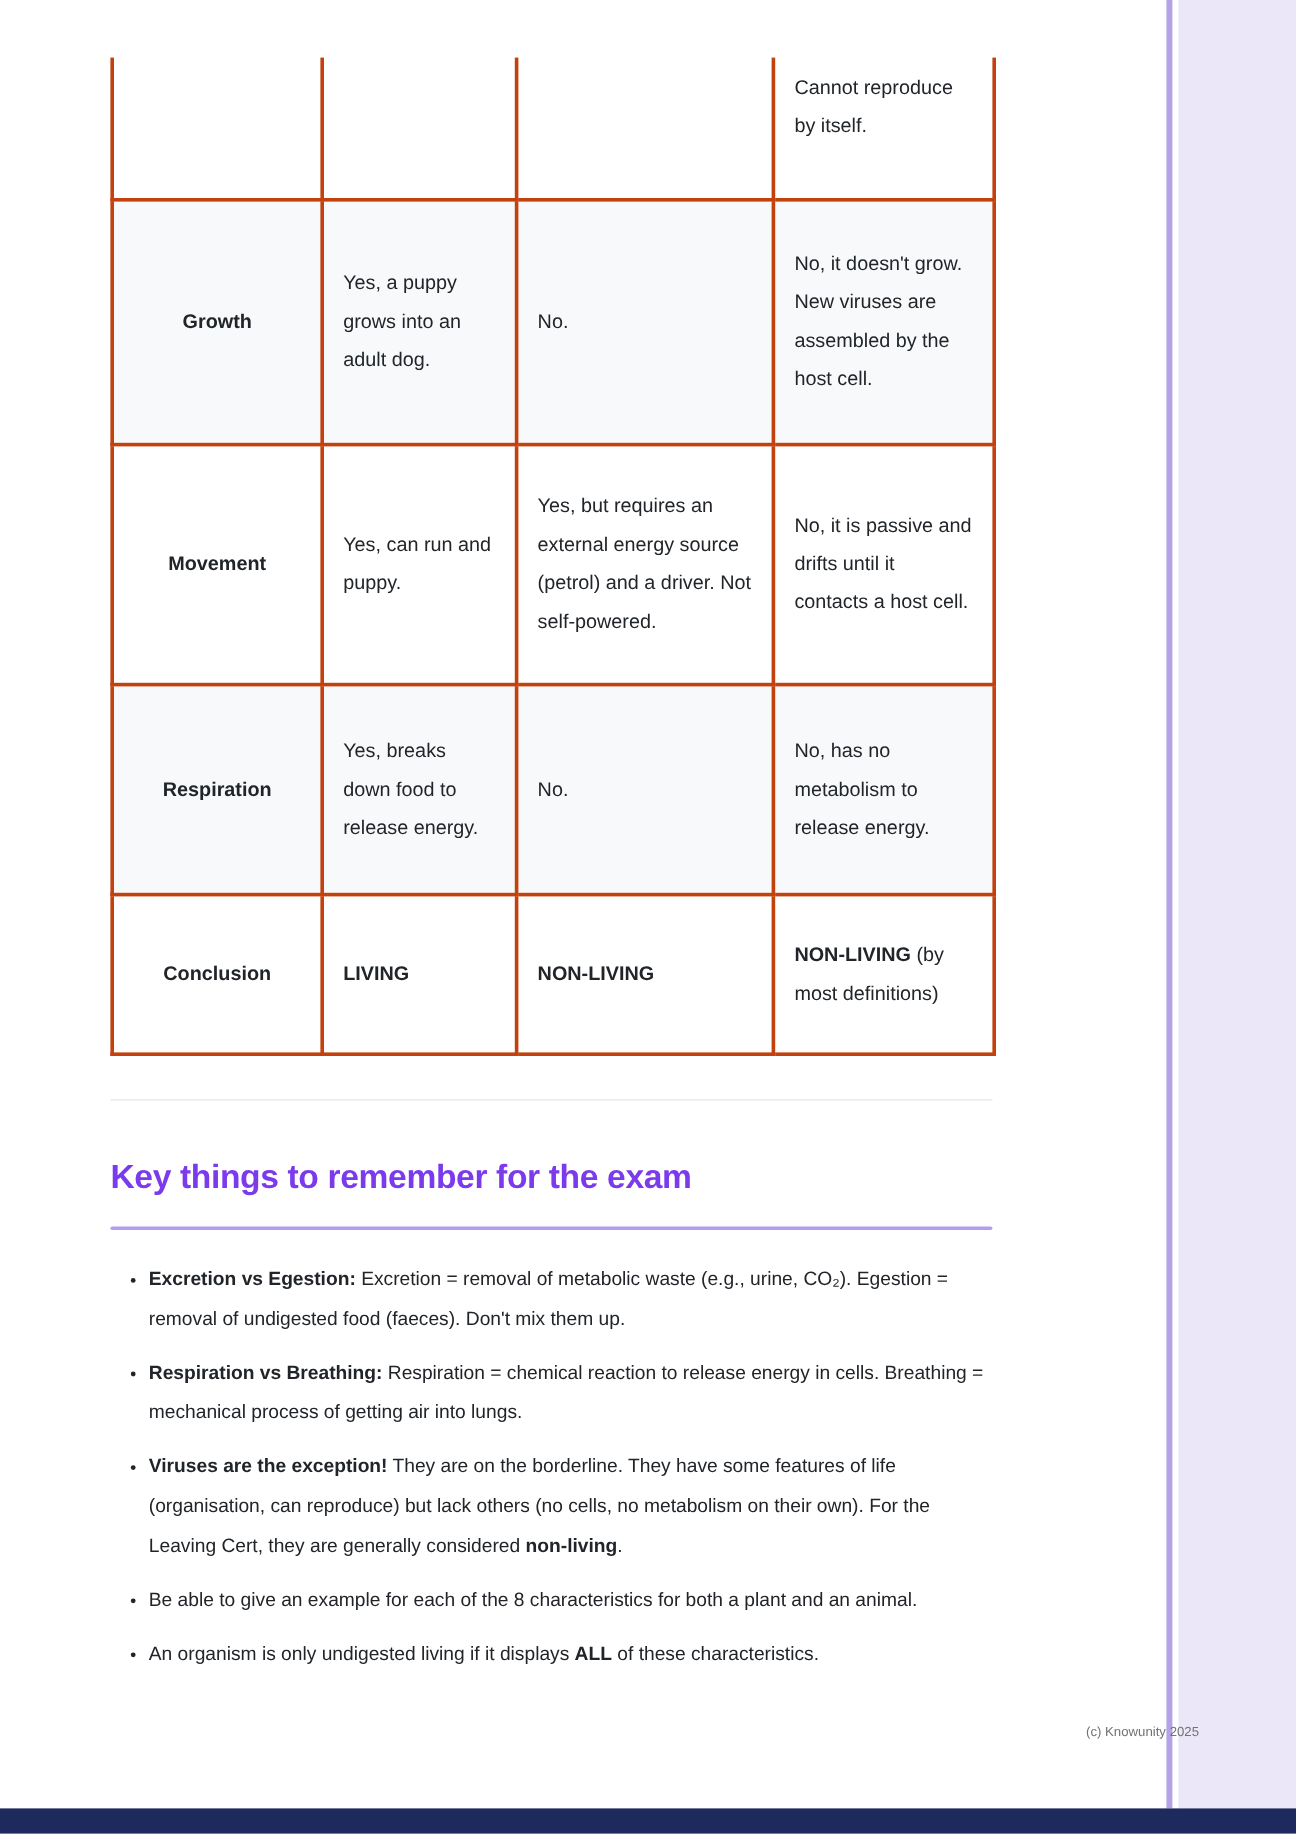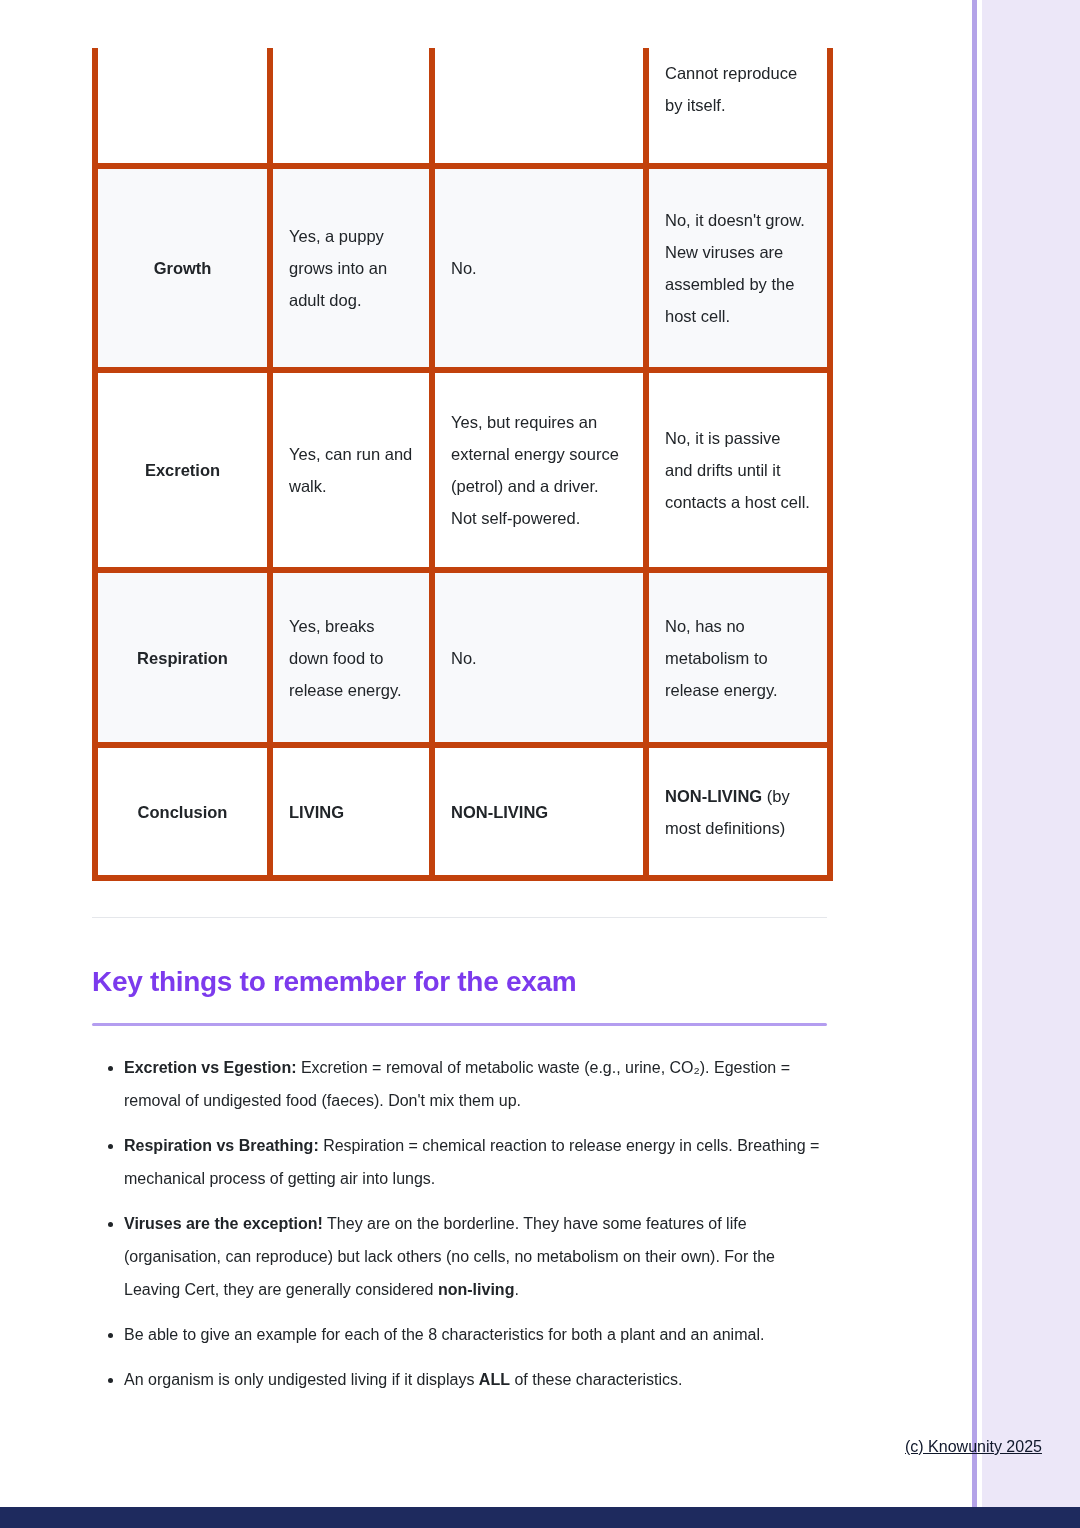--- a/index.html
+++ b/index.html
@@ -16,21 +16,21 @@
 
   
   .cmp-table {
     width: 100%;
     border-collapse: collapse;
     table-layout: fixed;
     font-size: 16.5px;
     color: #212529;
   }
   .cmp-table td {
-    border: 6px solid #c2410c;
+    border: 3px solid #c2410c;
     padding: 14px 16px;
     vertical-align: middle;
     line-height: 32px;
     word-wrap: break-word;
   }
   .cmp-table tr:nth-child(even) { background: #f8f9fb; }
   .cmp-table tr:nth-child(1) { height: 118px; }
   .cmp-table tr:nth-child(2) { height: 204px; }
   .cmp-table tr:nth-child(3) { height: 200px; }
   .cmp-table tr:nth-child(4) { height: 175px; }
@@ -80,21 +80,21 @@
     width: 5px; height: 1507px; z-index: 1;
     background: var(--side-line, #b4a3e8);
   }
   .right-panel {
     position: absolute; left: 982px; top: 0;
     width: 98px; height: 1507px; z-index: 1;
     background: var(--side-panel, #ece7f8);
   }
   .watermark {
     position: absolute; left: 905px; top: 1438px; z-index: 2;
-    font-size: 16px; color: #0f172a; white-space: nowrap; text-decoration: underline;
+    font-size: 11px; color: #737373; white-space: nowrap;
   }
   .bottom-bar {
     position: absolute; left: 0; bottom: 0; z-index: 3;
     width: 100%; height: 21px;
     background: var(--bottom-bar, #1e2a5e);
   }
 </style>
 </head>
 <body>
 
@@ -116,22 +116,22 @@
             <td></td>
             <td><span>Cannot reproduce by itself.</span></td>
           </tr>
           <tr>
             <td class="row-label">Growth</td>
             <td><span>Yes, a puppy grows into an adult dog.</span></td>
             <td><span>No.</span></td>
             <td><span>No, it doesn't grow. New viruses are assembled by the host cell.</span></td>
           </tr>
           <tr>
-            <td class="row-label">Excretion</td>
-            <td><span>Yes, can run and walk.</span></td>
+            <td class="row-label">Movement</td>
+            <td><span>Yes, can run and puppy.</span></td>
             <td><span>Yes, but requires an external energy source (petrol) and a driver. Not self-powered.</span></td>
             <td><span>No, it is passive and drifts until it contacts a host cell.</span></td>
           </tr>
           <tr>
             <td class="row-label">Respiration</td>
             <td><span>Yes, breaks down food to release energy.</span></td>
             <td><span>No.</span></td>
             <td><span>No, has no metabolism to release energy.</span></td>
           </tr>
           <tr>

